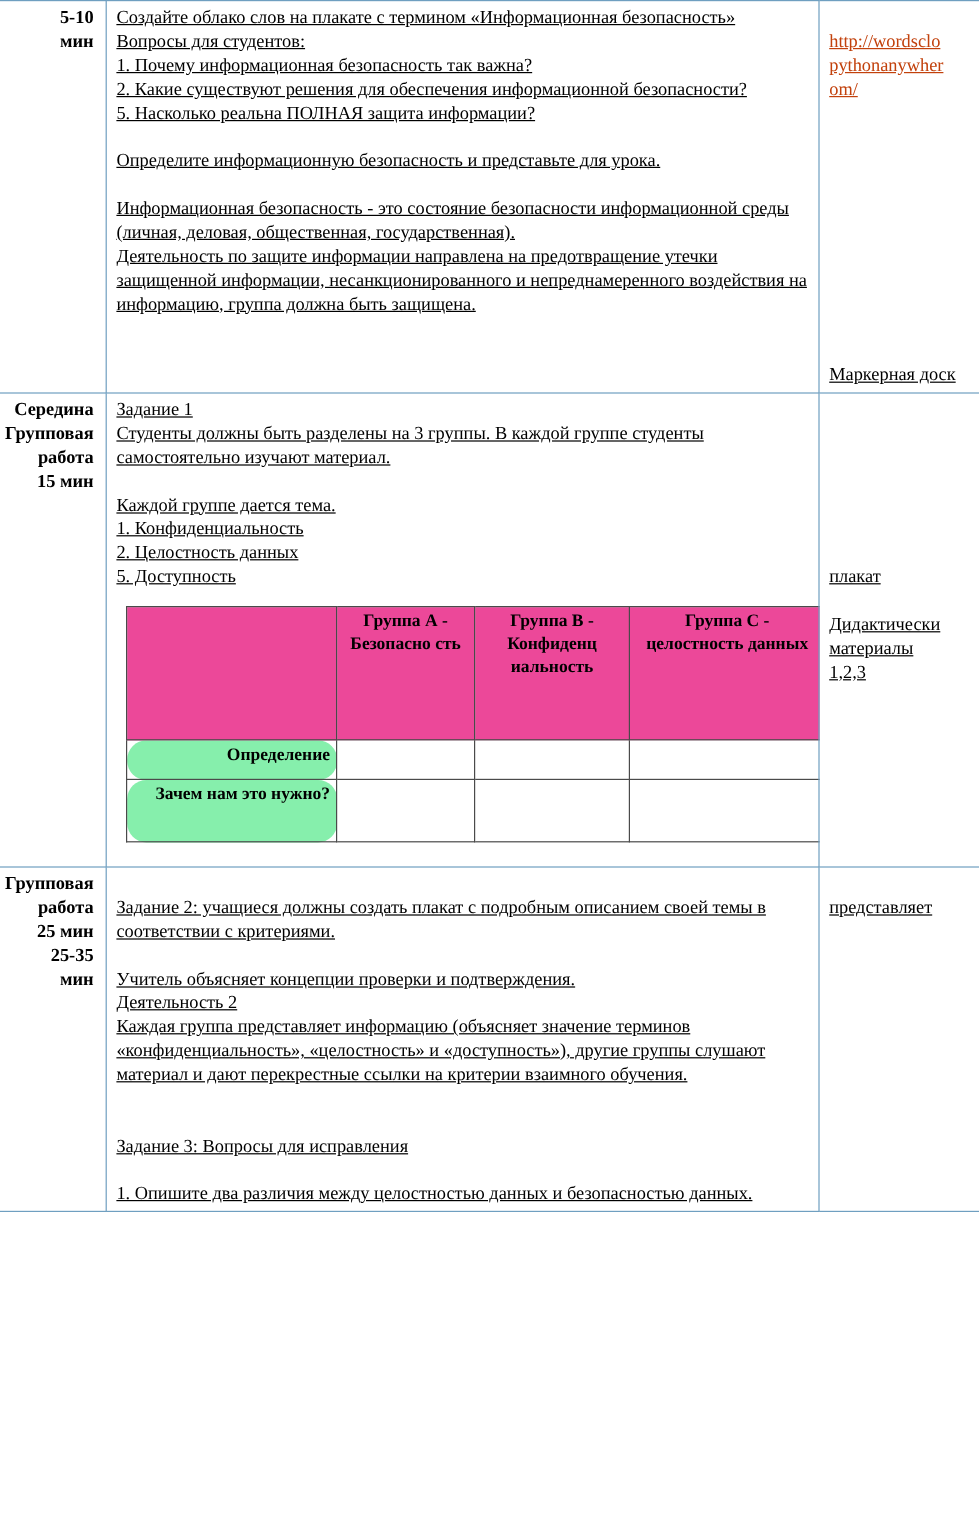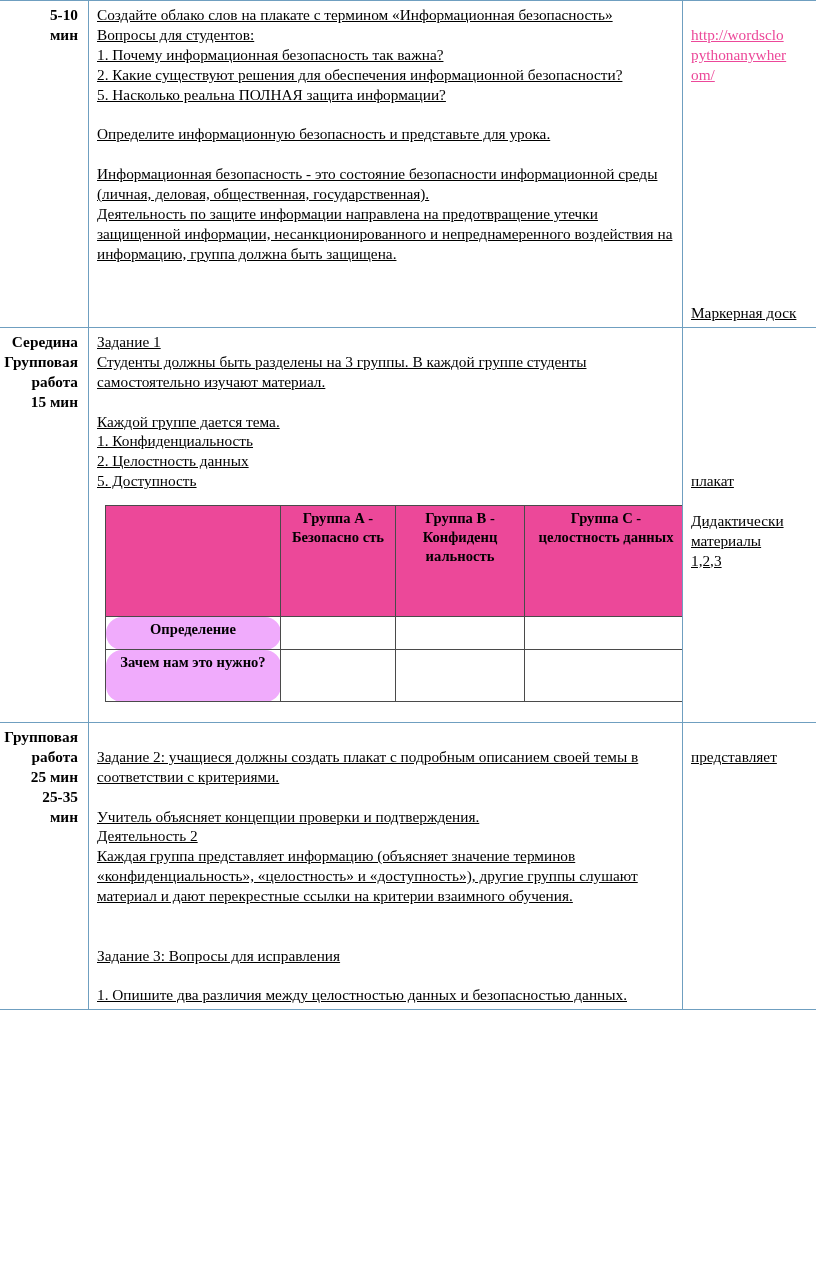--- a/index.html
+++ b/index.html
@@ -54,21 +54,21 @@
   .cell-res p {
     margin: 0;
     text-decoration: underline;
   }
   .cell-body .blank { display: block; height: 1.30em; }
   .cell-res  .blank { display: block; height: 1.30em; }
 
   .cell-res { font-size: 15.3px; }
 
   a.link {
-    color: #ec4899;
+    color: #c2410c;
     text-decoration: underline;
     white-space: nowrap;
     display: block;
   }
 
   
   table.criteria {
     border-collapse: collapse;
     table-layout: fixed;
     width: 100%;
@@ -82,23 +82,23 @@
     vertical-align: top;
   }
   table.criteria th {
     background: #ec4899;
     font-weight: bold;
     text-align: center;
     vertical-align: top;
     height: 104px;
   }
   table.criteria td.rowhdr {
-    background: #f0abfc;
+    background: #86efac;
     font-weight: bold;
-    text-align: center;
+    text-align: right;
     border-radius: 16px;
   }
   table.criteria td.empty { background: #ffffff; height: 26px; }
   col.k-lab { width: 175px; }
   col.k-a   { width: 115px; }
   col.k-b   { width: 129px; }
   col.k-c   { width: 163px; }
 
   .r-def  { height: 24px; }
   .r-ex   { height: 24px; }

